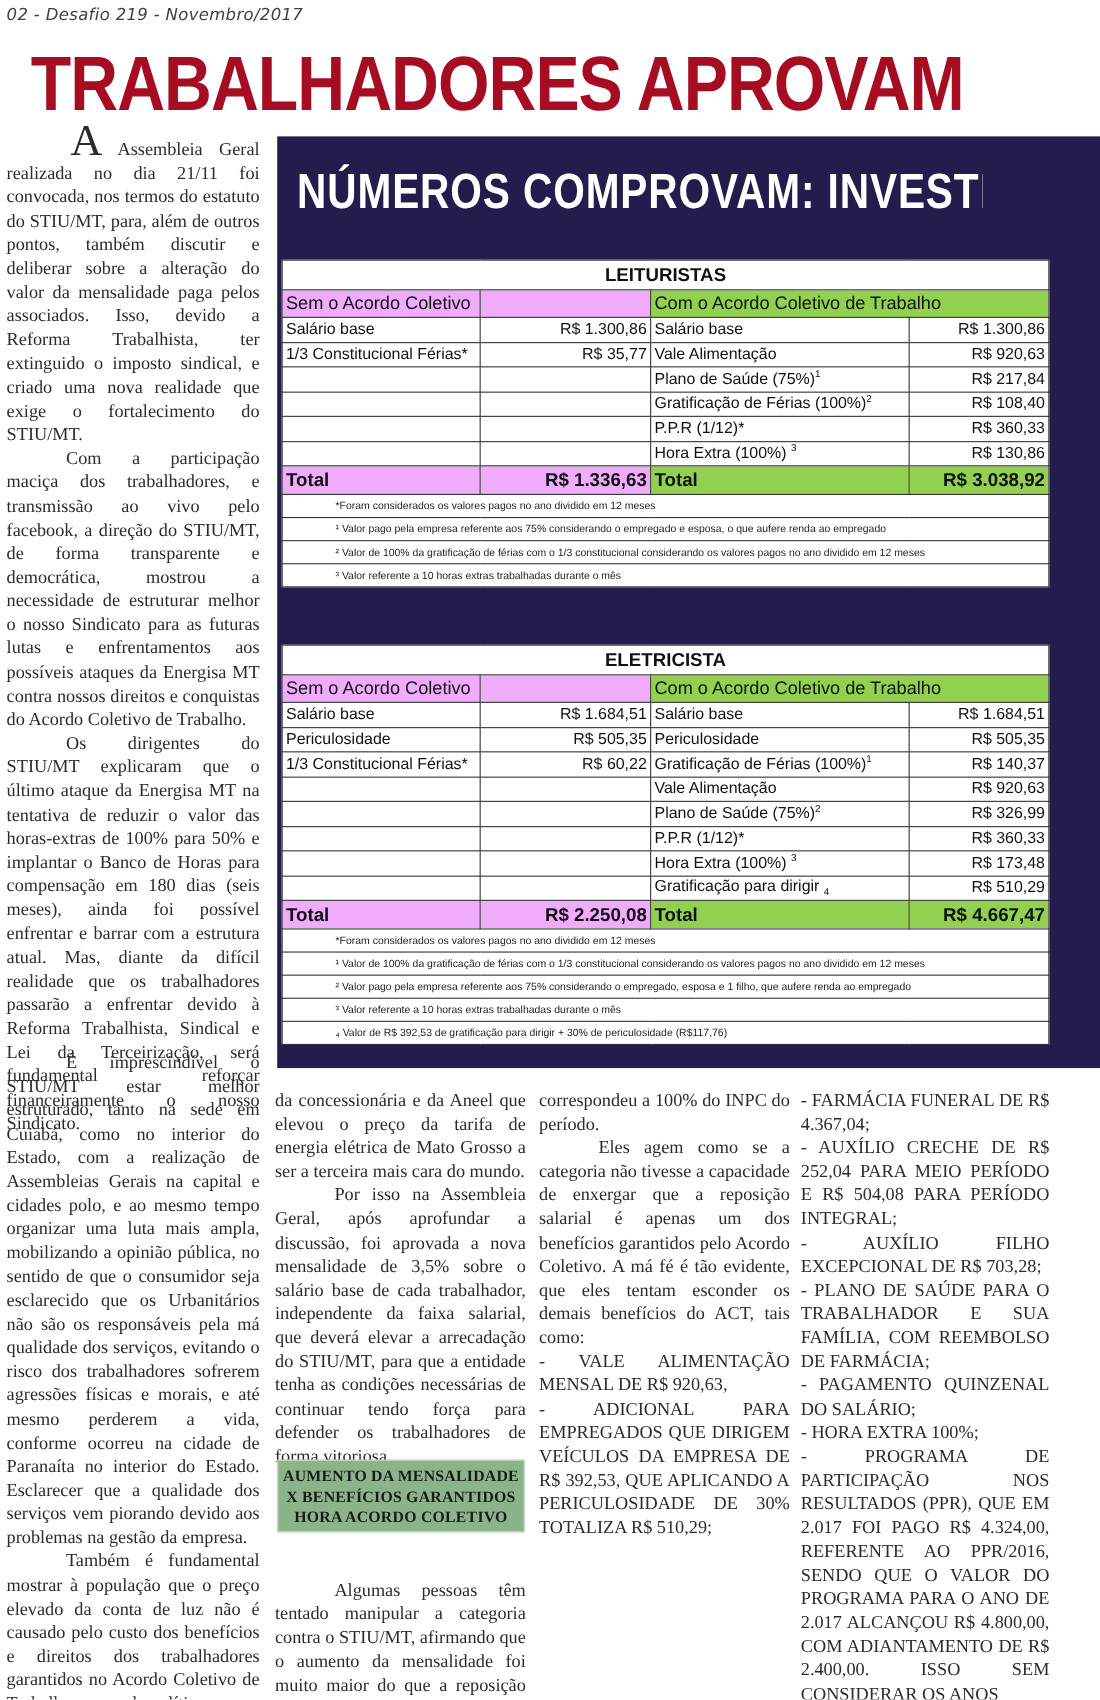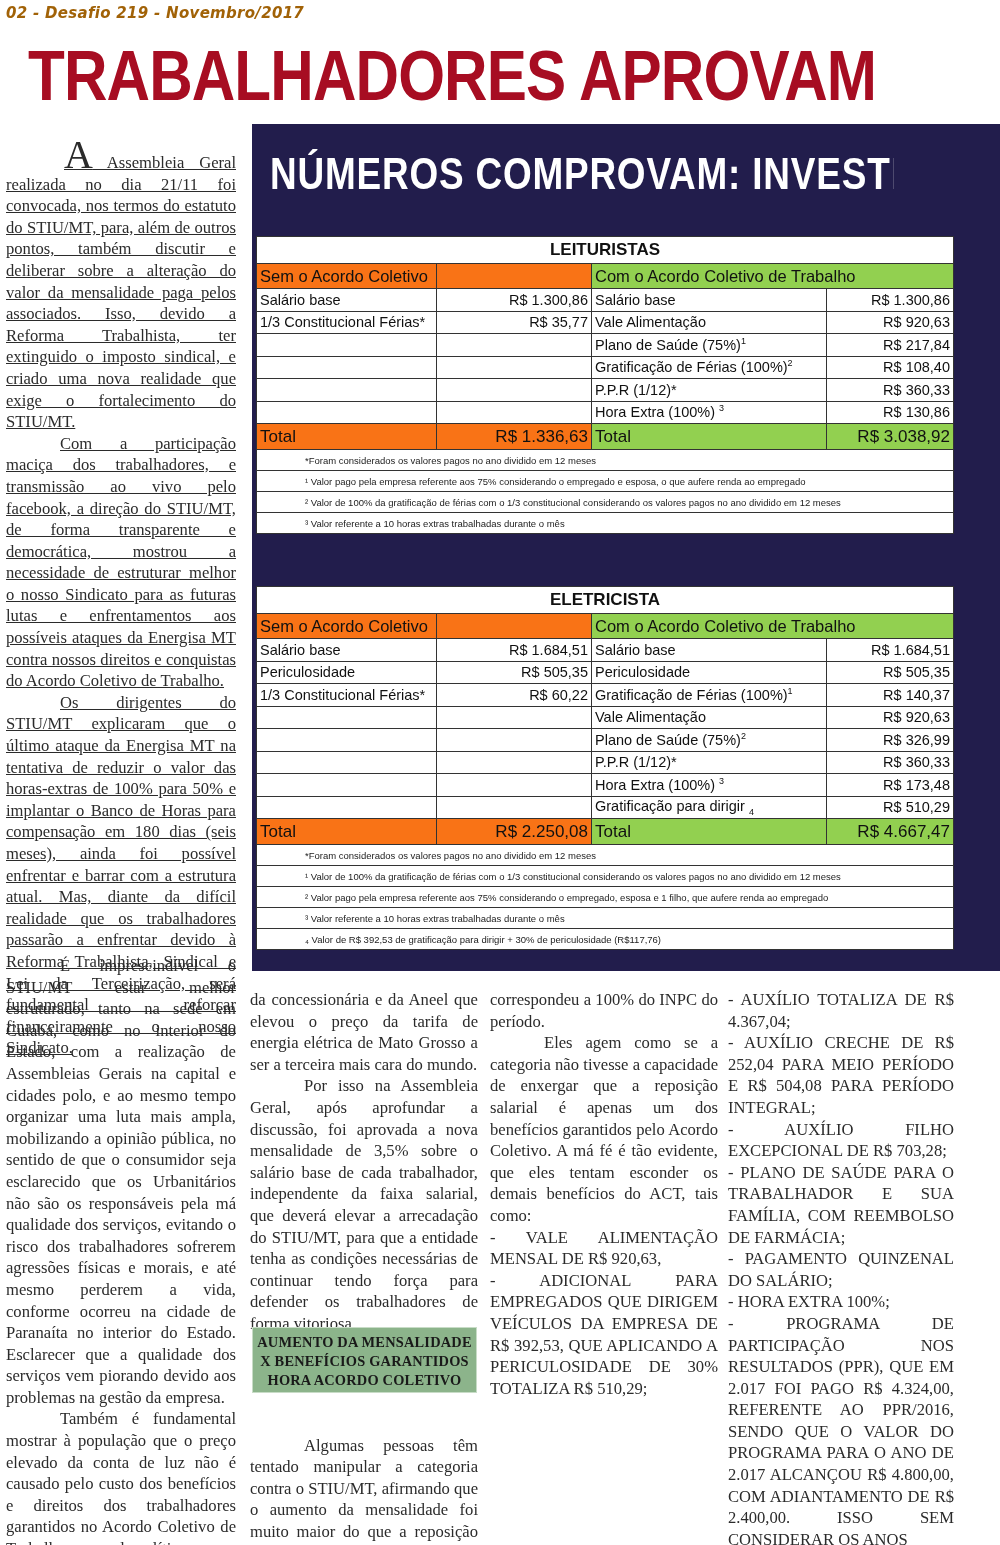--- a/index.html
+++ b/index.html
@@ -1,44 +1,44 @@
 <!DOCTYPE html>
 <html><head>
 <meta charset="utf-8">
 <style>
   * { box-sizing: border-box; margin: 0; padding: 0; }
   html, body { width: 1000px; height: 1545px; background: #ffffff; overflow: hidden; }
   body { position: relative; font-family: "DejaVu Serif", serif; color: #2a2a2a; }
 
-  .page-header { position: absolute; left: 6px; top: 4px; font-family: "DejaVu Sans", sans-serif; font-style: italic; font-size: 15px; color: #a16207; letter-spacing: 0.3px; font-weight: bold; }
+  .page-header { position: absolute; left: 6px; top: 4px; font-family: "DejaVu Sans", sans-serif; font-style: italic; font-size: 15px; color: #404040; letter-spacing: 0.3px; }
   .headline { position: absolute; left: 28px; top: 38px; width: 990px; white-space: nowrap; overflow: hidden;
     font-family: "Liberation Sans", sans-serif; font-weight: bold; font-size: 70px; color: #a70d22; letter-spacing: -1px; transform: scaleX(0.86); transform-origin: left top; line-height: 76px; }
 
   .col { position: absolute; font-family: "Liberation Serif", serif; font-size: 16.6px; line-height: 21.6px; text-align: justify; color: #2b2b2b; hyphens: manual; }
   .col p { text-indent: 0; }
   .col p.ind { text-indent: 54px; }
-  .col1 { left: 6px; top: 140px; width: 230px; text-decoration: underline; }
+  .col1 { left: 6px; top: 113px; width: 230px; }
   .col1b { left: 6px; top: 955px; width: 230px; }
   .col2 { left: 250px; top: 989px; width: 228px; }
   .col3 { left: 490px; top: 989px; width: 228px; }
   .col4 { left: 728px; top: 989px; width: 226px; }
   .dropcap { font-size: 40px; line-height: 30px; float: none; margin-left: 58px; }
 
   .panel { position: absolute; left: 252px; top: 124px; width: 748px; height: 847px; background: #221d4c; }
   .panel-title { position: absolute; left: 18px; top: 24px; width: 760px; white-space: nowrap; overflow: hidden;
     font-family: "Liberation Sans", sans-serif; font-weight: bold; font-size: 45px; color: #ffffff; letter-spacing: 1px; transform: scaleX(0.82); transform-origin: left top; }
 
   table.salary { position: absolute; left: 4px; width: 697px; border-collapse: collapse; background: #fff; font-family: "Liberation Sans", sans-serif; font-size: 14.5px; color: #111; table-layout: fixed; }
   table.salary td { border: 1px solid #333; padding: 0 3px; height: 22.5px; white-space: nowrap; overflow: hidden; }
   table.salary td.r { text-align: right; }
   table.salary .title td { text-align: center; font-weight: bold; font-size: 17px; height: 27px; }
   table.salary .head td { font-size: 16.5px; height: 25px; }
-  .red { background: #f97316; }
+  .red { background: #f0abfc; }
   .green { background: #92d050; }
-  table.salary .total td { font-weight: normal; font-size: 17px; height: 26px; }
+  table.salary .total td { font-weight: bold; font-size: 17px; height: 26px; }
   table.salary .note td { font-size: 9.5px; height: 21px; color: #222; padding-left: 48px; }
   sup { font-size: 9px; vertical-align: super; line-height: 0; }
   .leit { top: 112px; }
   .elet { top: 462px; }
 
   .subhead { position: absolute; left: 252px; top: 1327px; width: 225px; height: 66px; background: #8cb48b; border: 1px solid #c8dcc7;
     font-family: "Liberation Serif", serif; font-weight: bold; font-size: 14.4px; line-height: 19px; text-align: center; color: #1a1a1a; padding-top: 5px; letter-spacing: 0.2px; }
 </style>
 </head>
 <body>
@@ -230,20 +230,20 @@
 <div class="subhead">AUMENTO DA MENSALIDADE X BENEFÍCIOS GARANTIDOS HORA ACORDO COLETIVO</div>
 
 <div class="col col3">
   <p>correspondeu a 100% do INPC do período.</p>
   <p class="ind">Eles agem como se a categoria não tivesse a capacidade de enxergar que a reposição salarial é apenas um dos benefícios garantidos pelo Acordo Coletivo. A má fé é tão evidente, que eles tentam esconder os demais benefícios do ACT, tais como:</p>
   <p>- VALE ALIMENTAÇÃO MENSAL DE R$ 920,63,</p>
   <p>- ADICIONAL PARA EMPREGADOS QUE DIRIGEM VEÍCULOS DA EMPRESA DE R$ 392,53, QUE APLICANDO A PERICULOSIDADE DE 30% TOTALIZA R$ 510,29;</p>
 </div>
 
 <div class="col col4">
-  <p>- AUXÍLIO TOTALIZA DE R$ 4.367,04;</p>
+  <p>- FARMÁCIA FUNERAL DE R$ 4.367,04;</p>
   <p>- AUXÍLIO CRECHE DE R$ 252,04 PARA MEIO PERÍODO E R$ 504,08 PARA PERÍODO INTEGRAL;</p>
   <p>- AUXÍLIO FILHO EXCEPCIONAL DE R$ 703,28;</p>
   <p>- PLANO DE SAÚDE PARA O TRABALHADOR E SUA FAMÍLIA, COM REEMBOLSO DE FARMÁCIA;</p>
   <p>- PAGAMENTO QUINZENAL DO SALÁRIO;</p>
   <p>- HORA EXTRA 100%;</p>
   <p>- PROGRAMA DE PARTICIPAÇÃO NOS RESULTADOS (PPR), QUE EM 2.017 FOI PAGO R$ 4.324,00, REFERENTE AO PPR/2016, SENDO QUE O VALOR DO PROGRAMA PARA O ANO DE 2.017 ALCANÇOU R$ 4.800,00, COM ADIANTAMENTO DE R$ 2.400,00. ISSO SEM CONSIDERAR OS ANOS</p>
 </div>
 
 </body></html>

